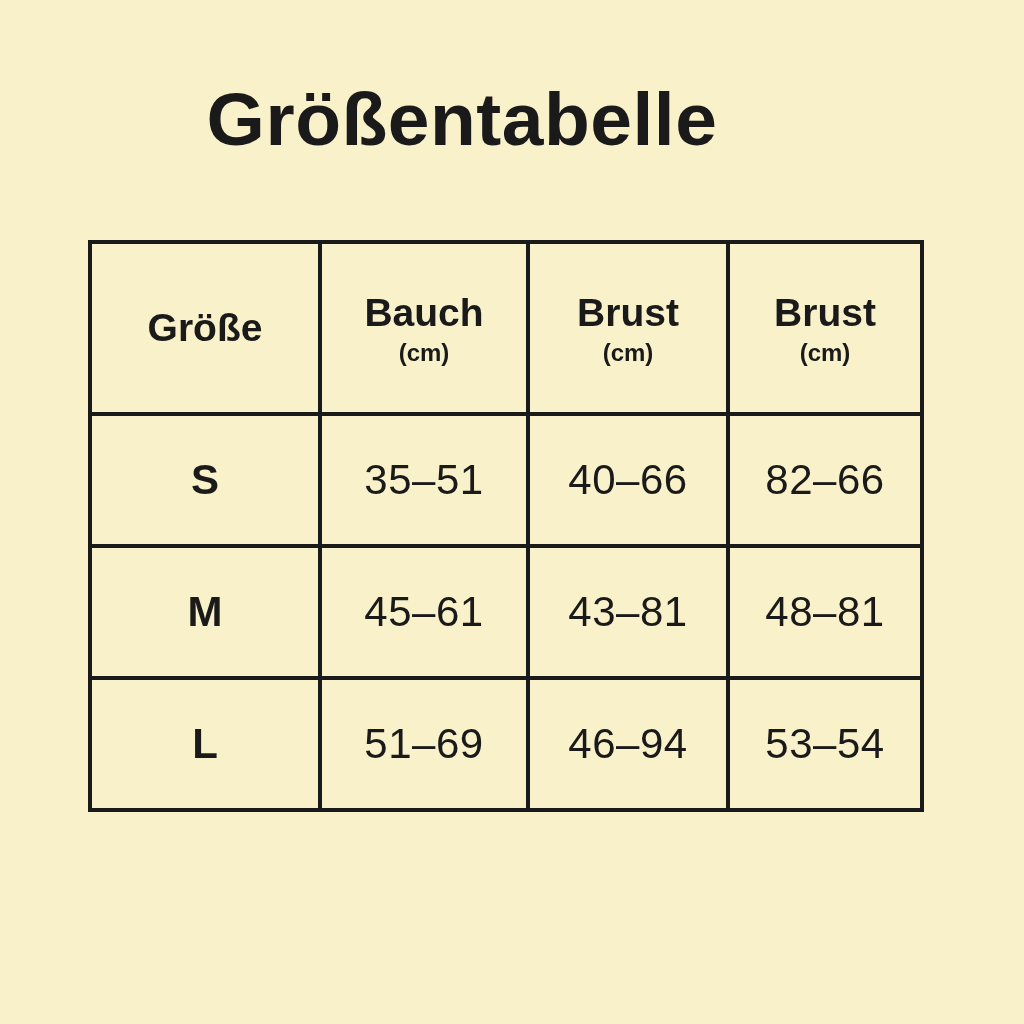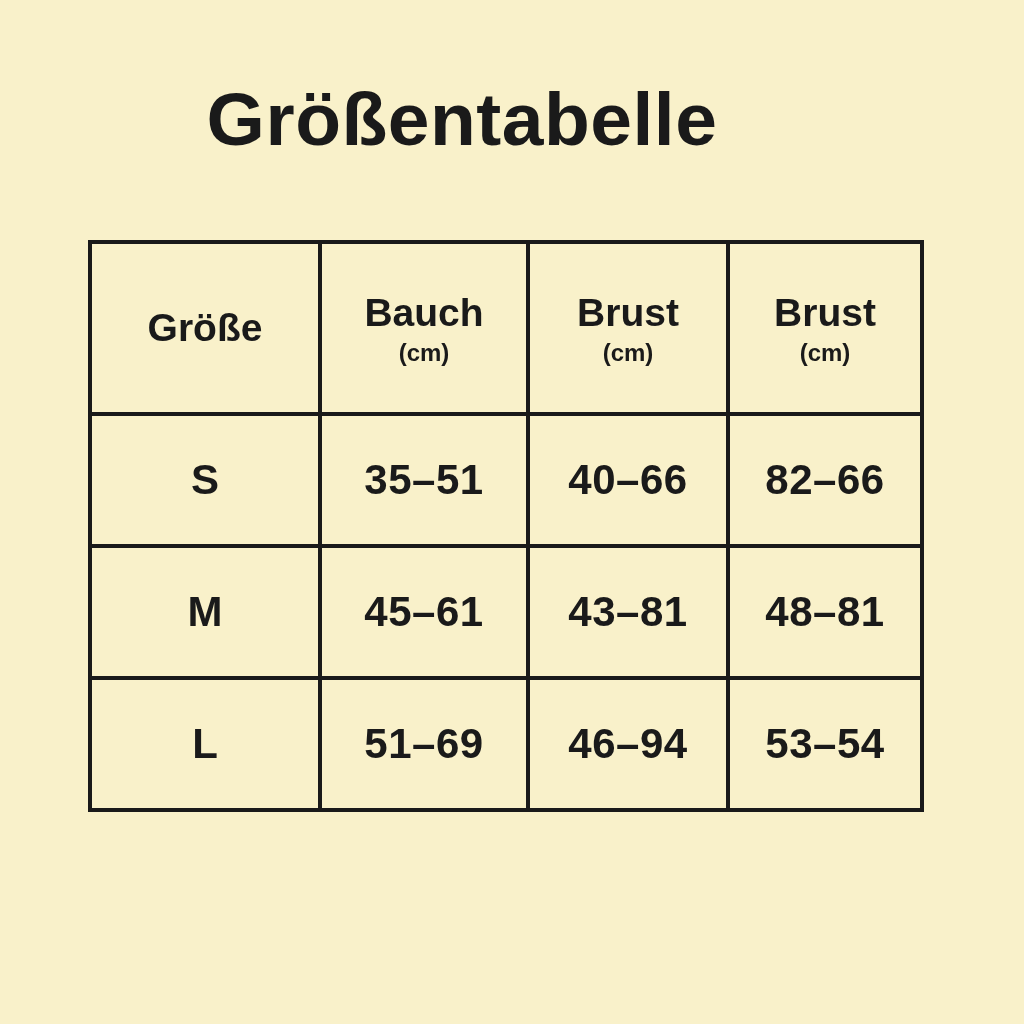--- a/index.html
+++ b/index.html
@@ -56,21 +56,21 @@
       font-size: 24px;
       font-weight: 700;
       line-height: 1.2;
     }
     .size-cell {
       font-size: 42px;
       font-weight: 700;
     }
     .value-cell {
       font-size: 42px;
-      font-weight: 700;
+      font-weight: 400;
       letter-spacing: 0.5px;
     }
   </style>
 </head>
 <body>
 
 <div class="title">Größentabelle</div>
 
 <table class="size-table">
   <colgroup>

